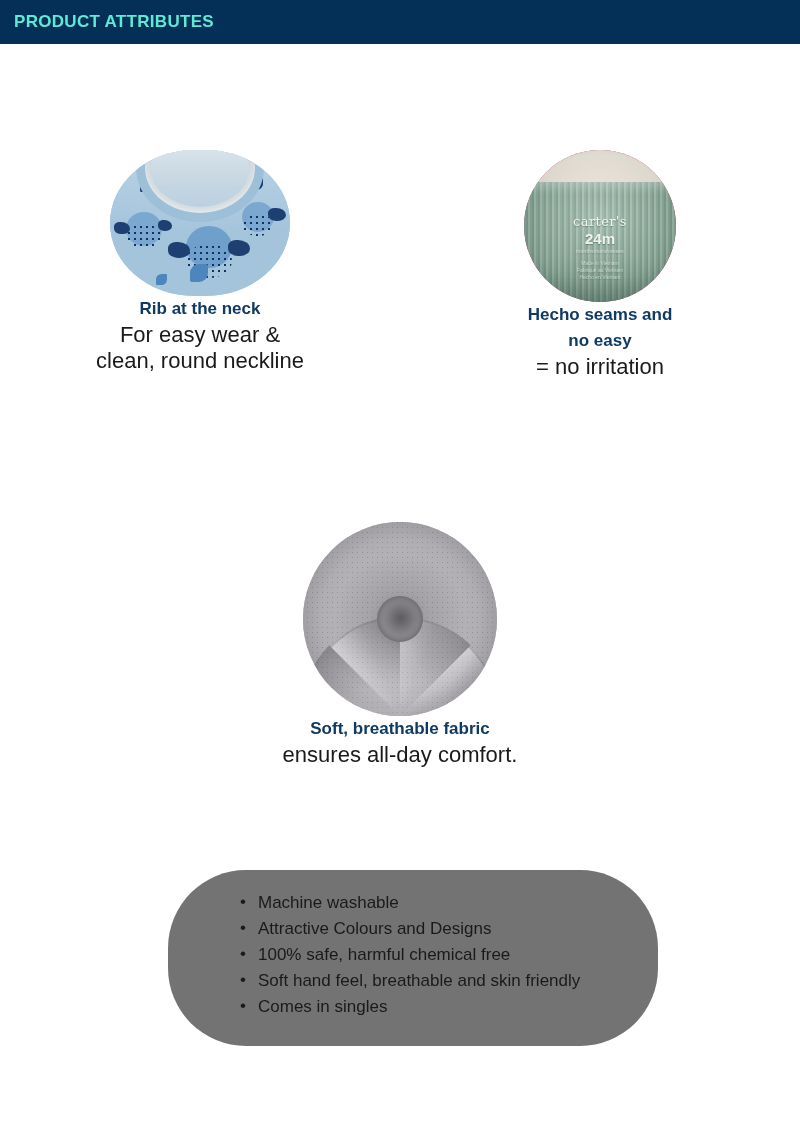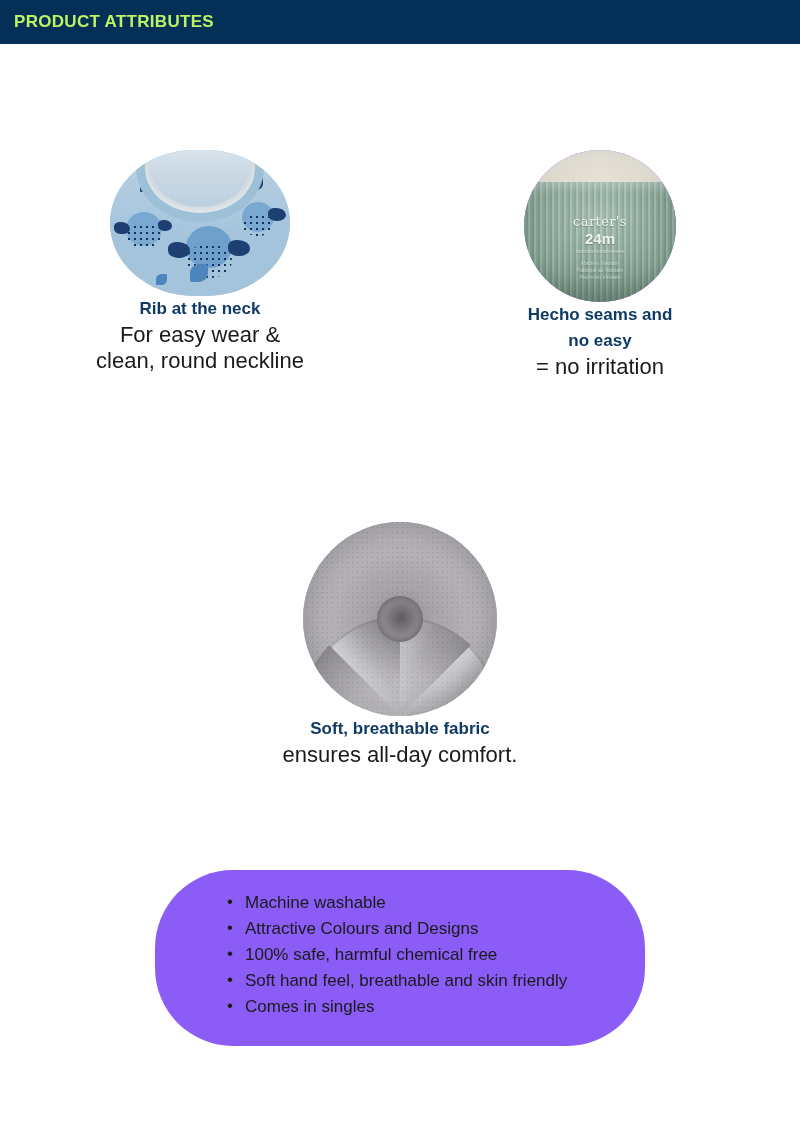--- a/index.html
+++ b/index.html
@@ -20,21 +20,21 @@
     position: absolute;
     left: 0;
     top: 0;
     width: 800px;
     height: 44px;
     background: #043057;
     display: flex;
     align-items: center;
   }
   .header-title {
-    color: #bef264;
+    color: #5eead4;
     font-size: 17px;
     font-weight: bold;
     letter-spacing: 0.3px;
     margin-left: 14px;
     white-space: nowrap;
   }
 
   
   .attr-row-1 {
     position: absolute;
@@ -148,21 +148,21 @@
     border-radius: 50% 10% 50% 10%;
   }
 
   
   .img-tag {
     width: 152px;
     height: 152px;
     border-radius: 50%;
     overflow: hidden;
     position: relative;
-    background: #8b5cf6;
+    background: #be185d;
   }
   .tag-cream {
     position: absolute;
     left: 0; top: 0; right: 0;
     height: 40px;
     background: linear-gradient(180deg, #fbf3ea 0%, #f3e8dd 100%);
   }
   .tag-fabric {
     position: absolute;
     left: -4px; right: -4px;
@@ -273,25 +273,25 @@
     position: absolute;
     inset: 0;
     border-radius: 50%;
     background: radial-gradient(circle at 50% 50%,
         rgba(0,0,0,0) 58%, rgba(55,53,57,0.20) 86%, rgba(45,43,47,0.30) 100%);
   }
 
   
   .feature-box {
     position: absolute;
-    left: 155px;
+    left: 168px;
     top: 870px;
     width: 490px;
     height: 176px;
-    background: #8b5cf6;
+    background: #737373;
     border-radius: 78px;
     box-sizing: border-box;
   }
   .feature-list {
     margin: 0;
     padding: 20px 0 0 72px;
     list-style: none;
   }
   .feature-item {
     color: #1a1a1a;

